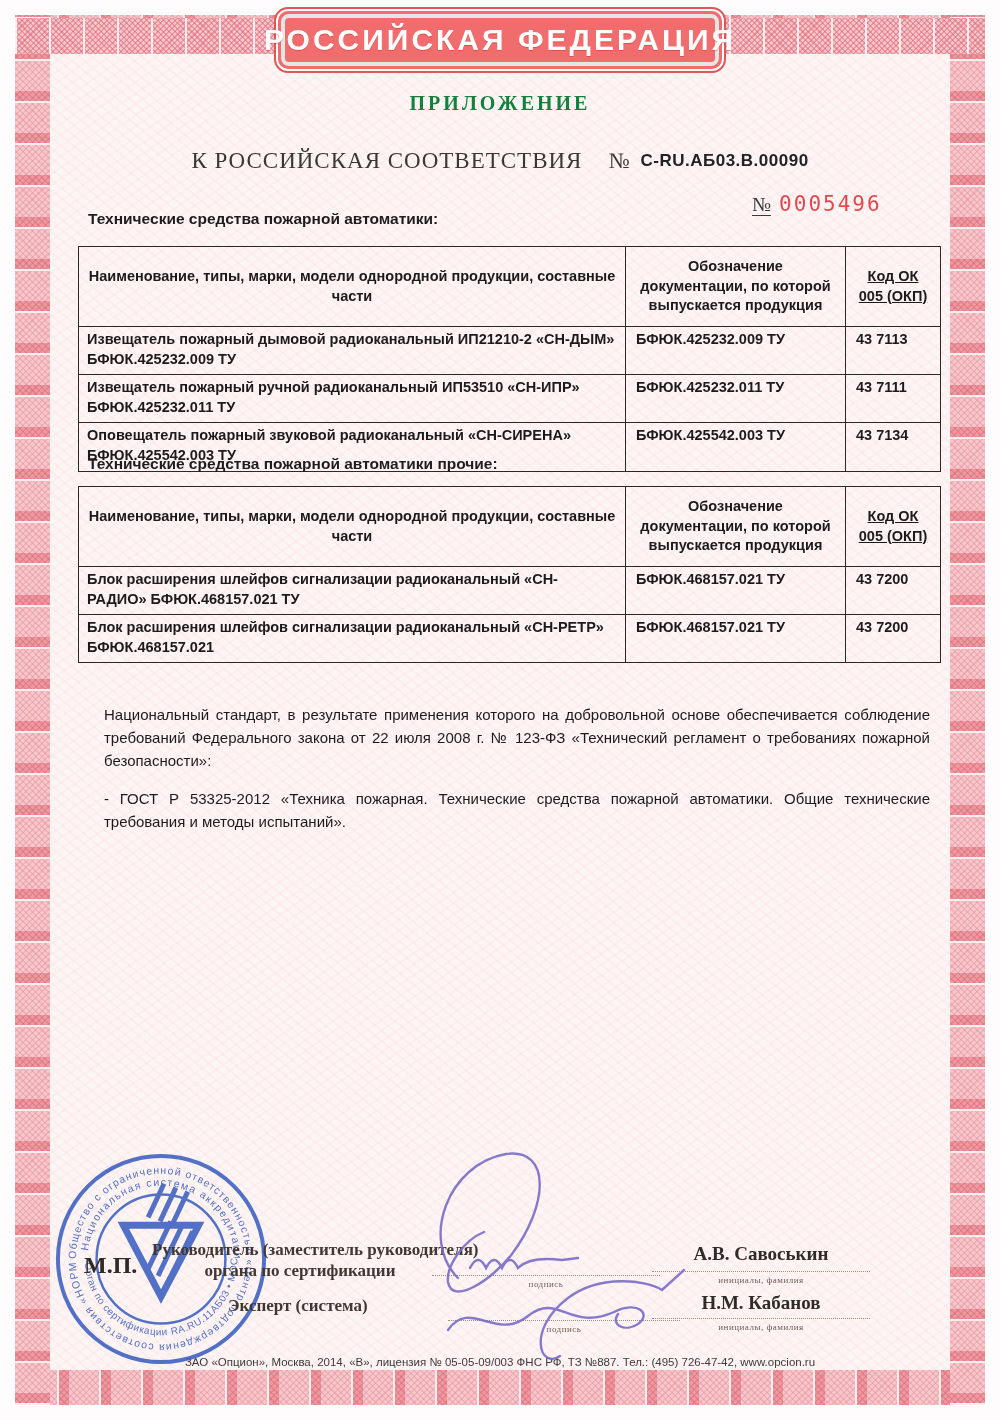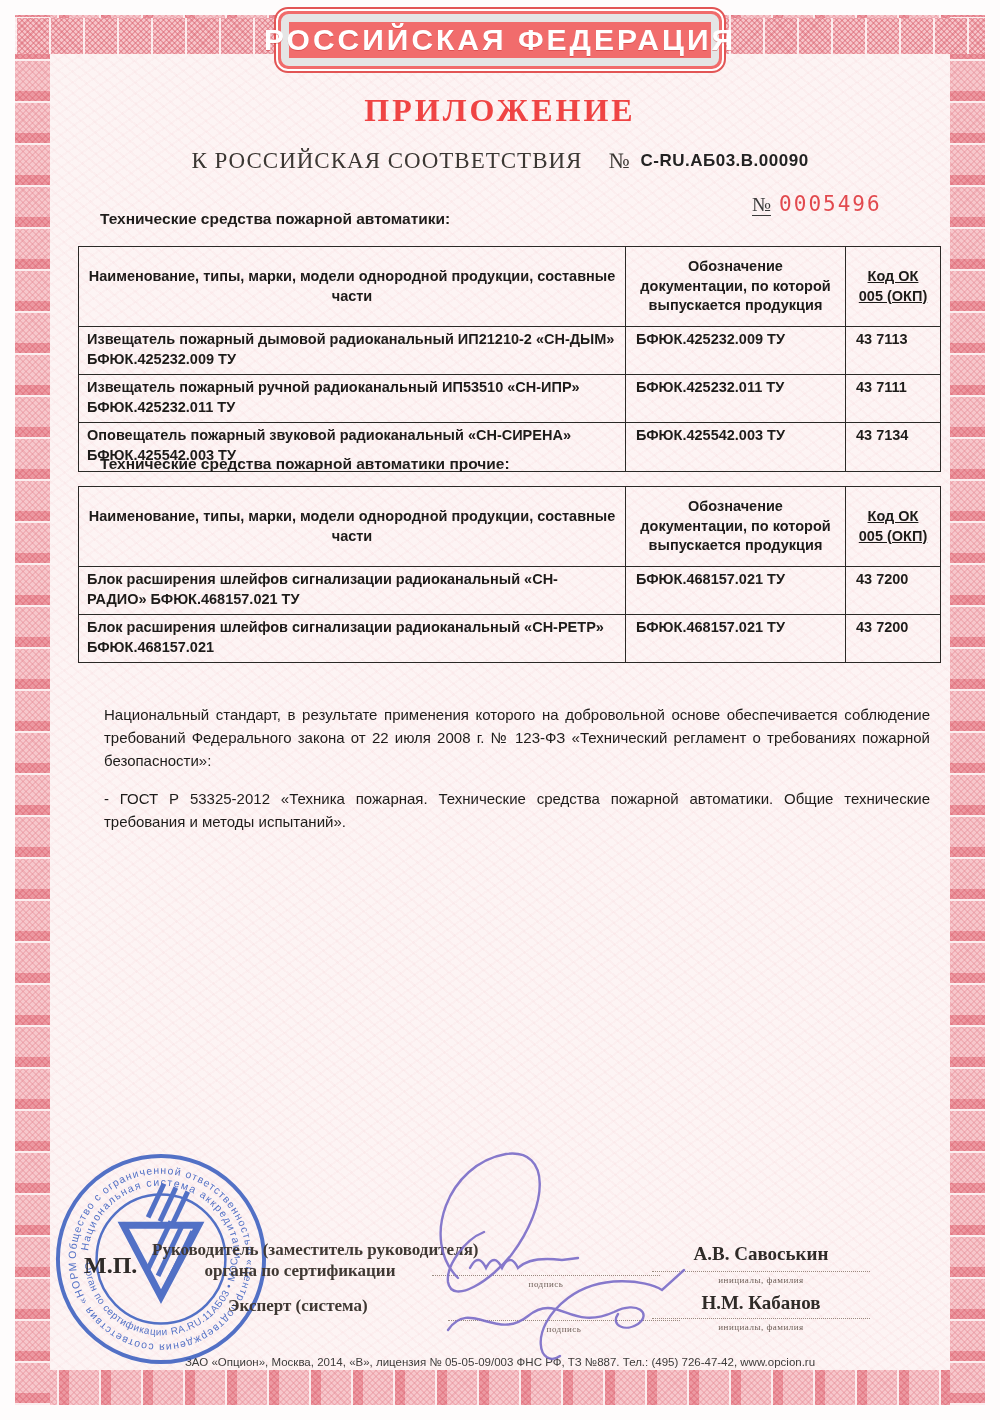--- a/index.html
+++ b/index.html
@@ -45,33 +45,33 @@
       repeating-linear-gradient(45deg, rgba(215,88,102,.4) 0 1.5px, transparent 1.5px 4px),
       repeating-linear-gradient(-45deg, rgba(215,88,102,.4) 0 1.5px, transparent 1.5px 4px);
   }
   .banner{
     position:absolute; left:50%; top:9px; transform:translateX(-50%);
     width:448px; height:62px; z-index:3;
     background:#f16c6c; border:2px solid #ffffff; outline:2px solid #e25555;
     border-radius:12px; box-sizing:border-box;
   }
   .banner-inner{
-    position:absolute; inset:3px; border:8px solid #e5e5e5; border-radius:8px;
+    position:absolute; inset:3px; border:4px solid #e5e5e5; border-radius:8px;
     display:flex; align-items:center; justify-content:center;
   }
   .banner-text{
     font-family:"Liberation Sans", sans-serif;
     font-weight:bold; font-size:30px; letter-spacing:3px; color:#ffffff;
     white-space:nowrap; text-shadow:0 1px 0 rgba(190,40,40,.4);
   }
   
   .content{position:absolute; inset:0; z-index:4;}
   .title{
     position:absolute; top:92px; left:0; width:100%; text-align:center;
-    font-size:32px; font-weight:bold; letter-spacing:3px; color:#ef4444;
+    font-size:20px; font-weight:bold; letter-spacing:3px; color:#15803d;
   }
   .certline{
     position:absolute; top:148px; left:0; width:100%; text-align:center;
     font-size:23px; letter-spacing:1px; color:#3b3733; white-space:nowrap;
   }
   .certline .no{padding:0 10px 0 26px; font-size:22px;}
   .certline .certnum{
     font-family:"Liberation Sans", sans-serif; font-weight:bold; font-size:17px;
     letter-spacing:.5px; color:#222; vertical-align:2px;
   }
@@ -81,21 +81,21 @@
   }
   .serial{
     position:absolute; top:192px; left:752px; white-space:nowrap;
   }
   .serial .no{font-size:20px; color:#3a3a3a; border-bottom:1px solid #3a3a3a;}
   .serial .digits{
     font-family:"DejaVu Sans Mono", monospace; font-weight:normal;
     font-size:21px; letter-spacing:2px; color:#e2494e; padding-left:8px;
   }
   .sec-heading{
-    position:absolute; left:100px;
+    position:absolute; left:88px;
     font-family:"Liberation Sans", sans-serif; font-weight:bold; font-size:15.5px; color:#1f1d1b;
   }
   .sec-heading.s1{top:210px;}
   .sec-heading.s2{top:455px;}
   
   table.goods{
     position:absolute; left:78px; width:862px; border-collapse:collapse;
     font-family:"Liberation Sans", sans-serif; font-size:14.5px; color:#1d1b19;
     table-layout:fixed;
   }

